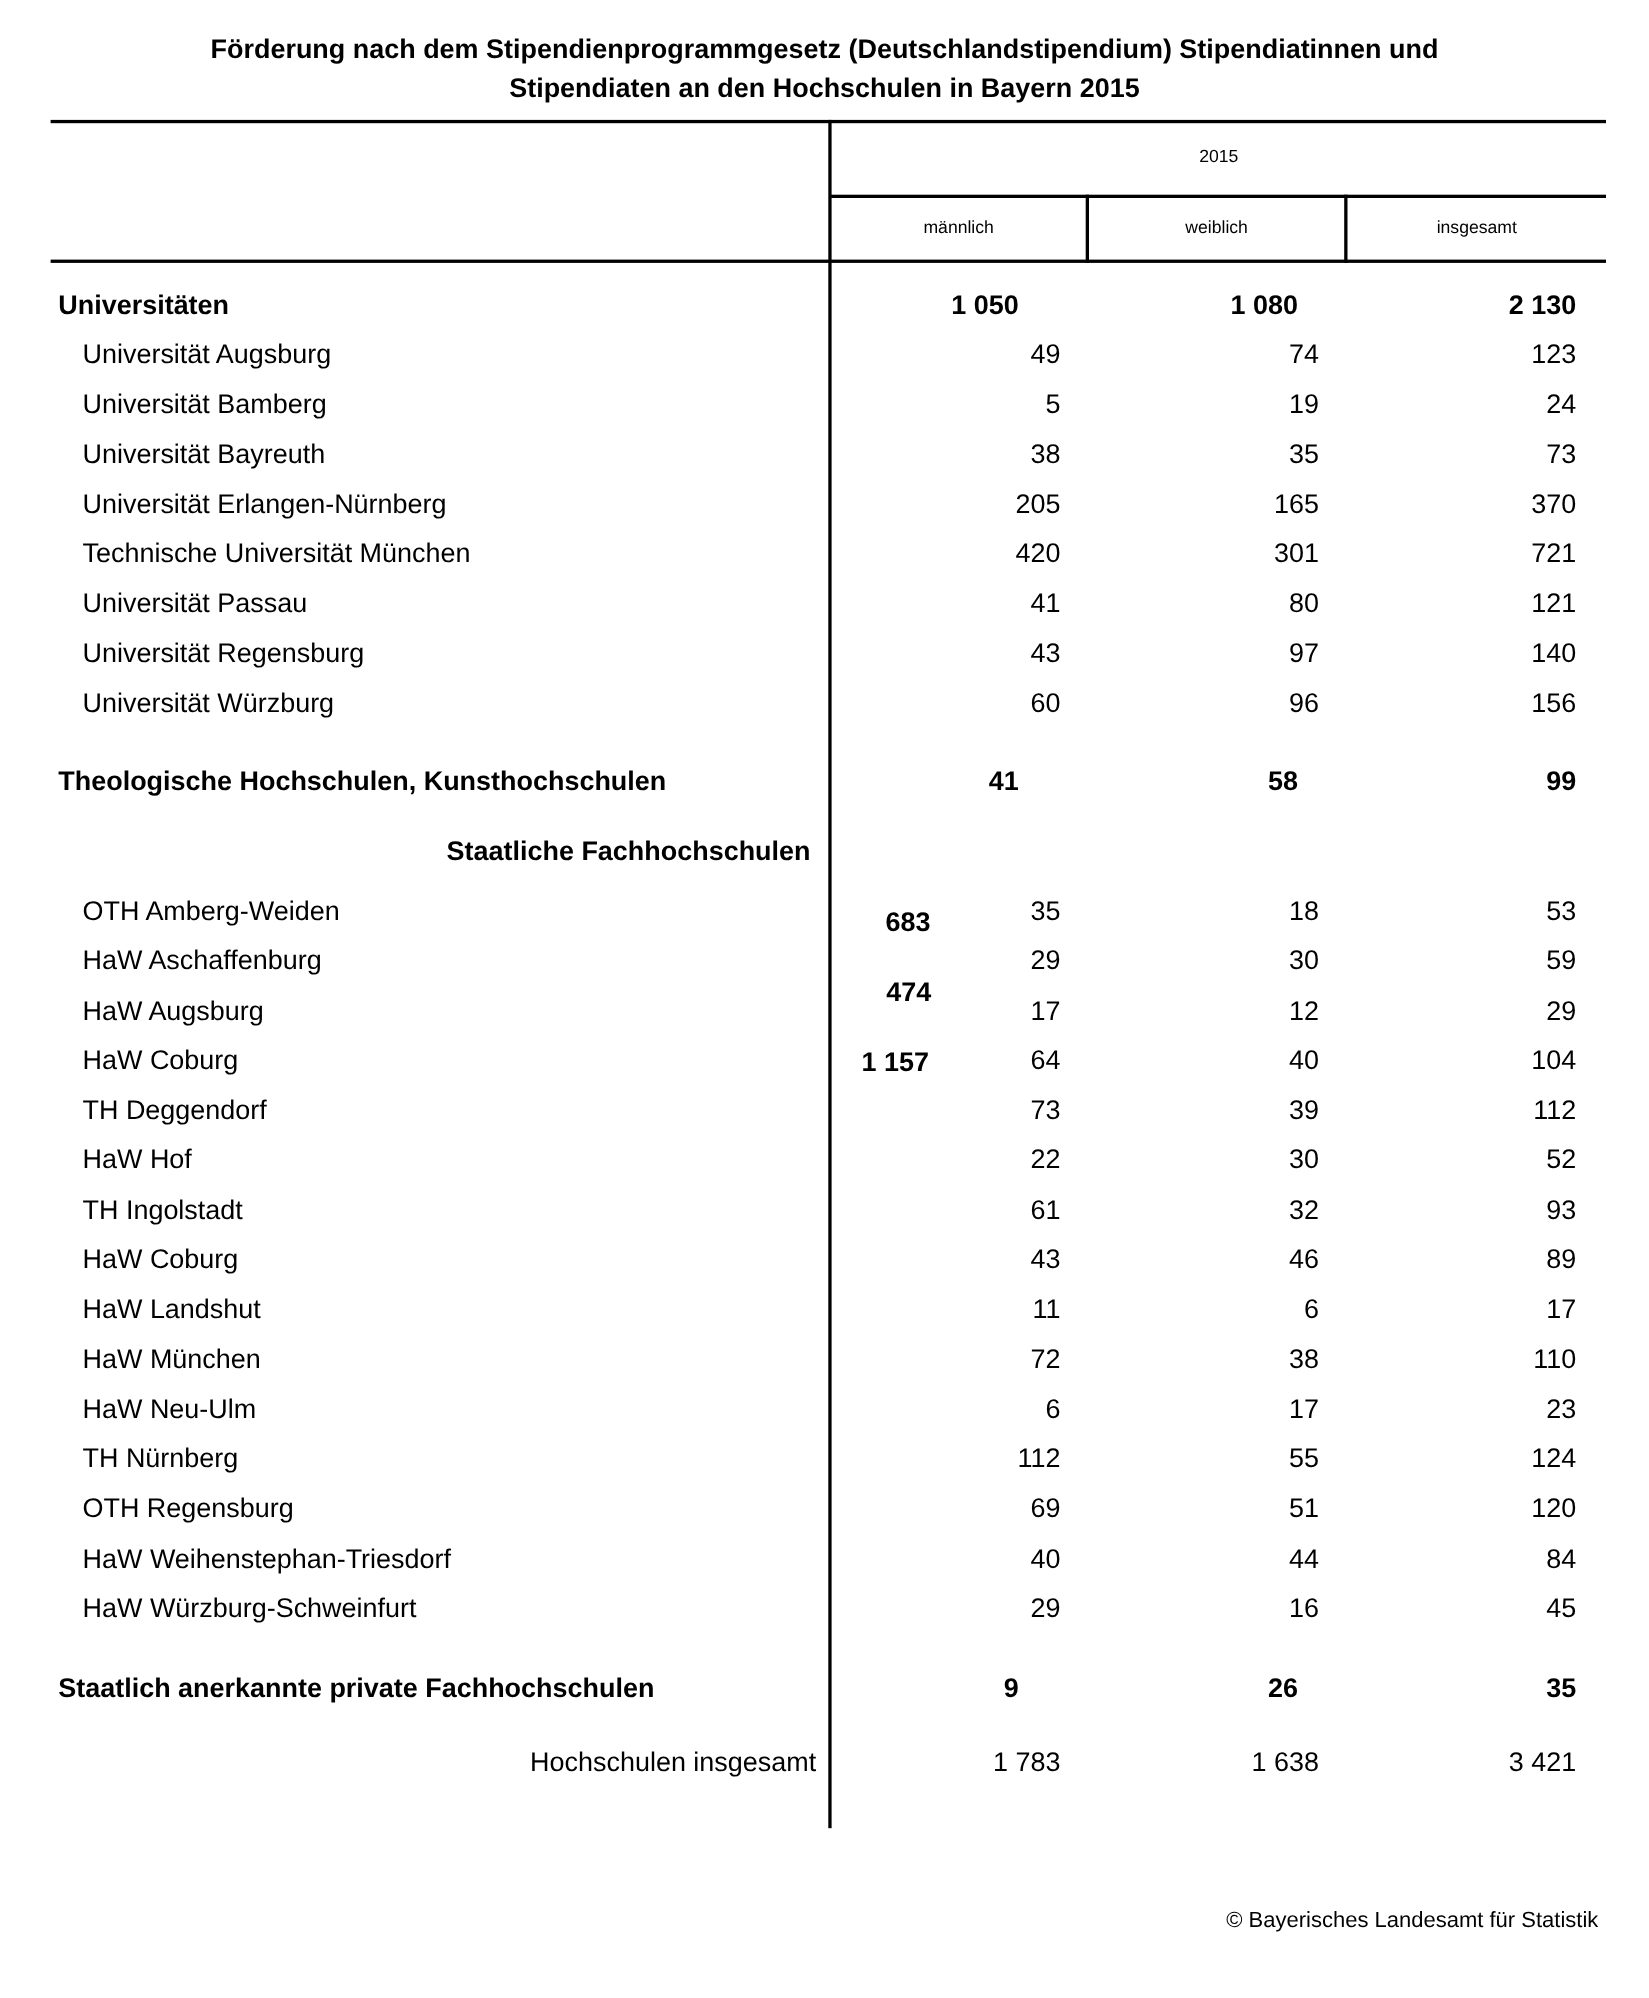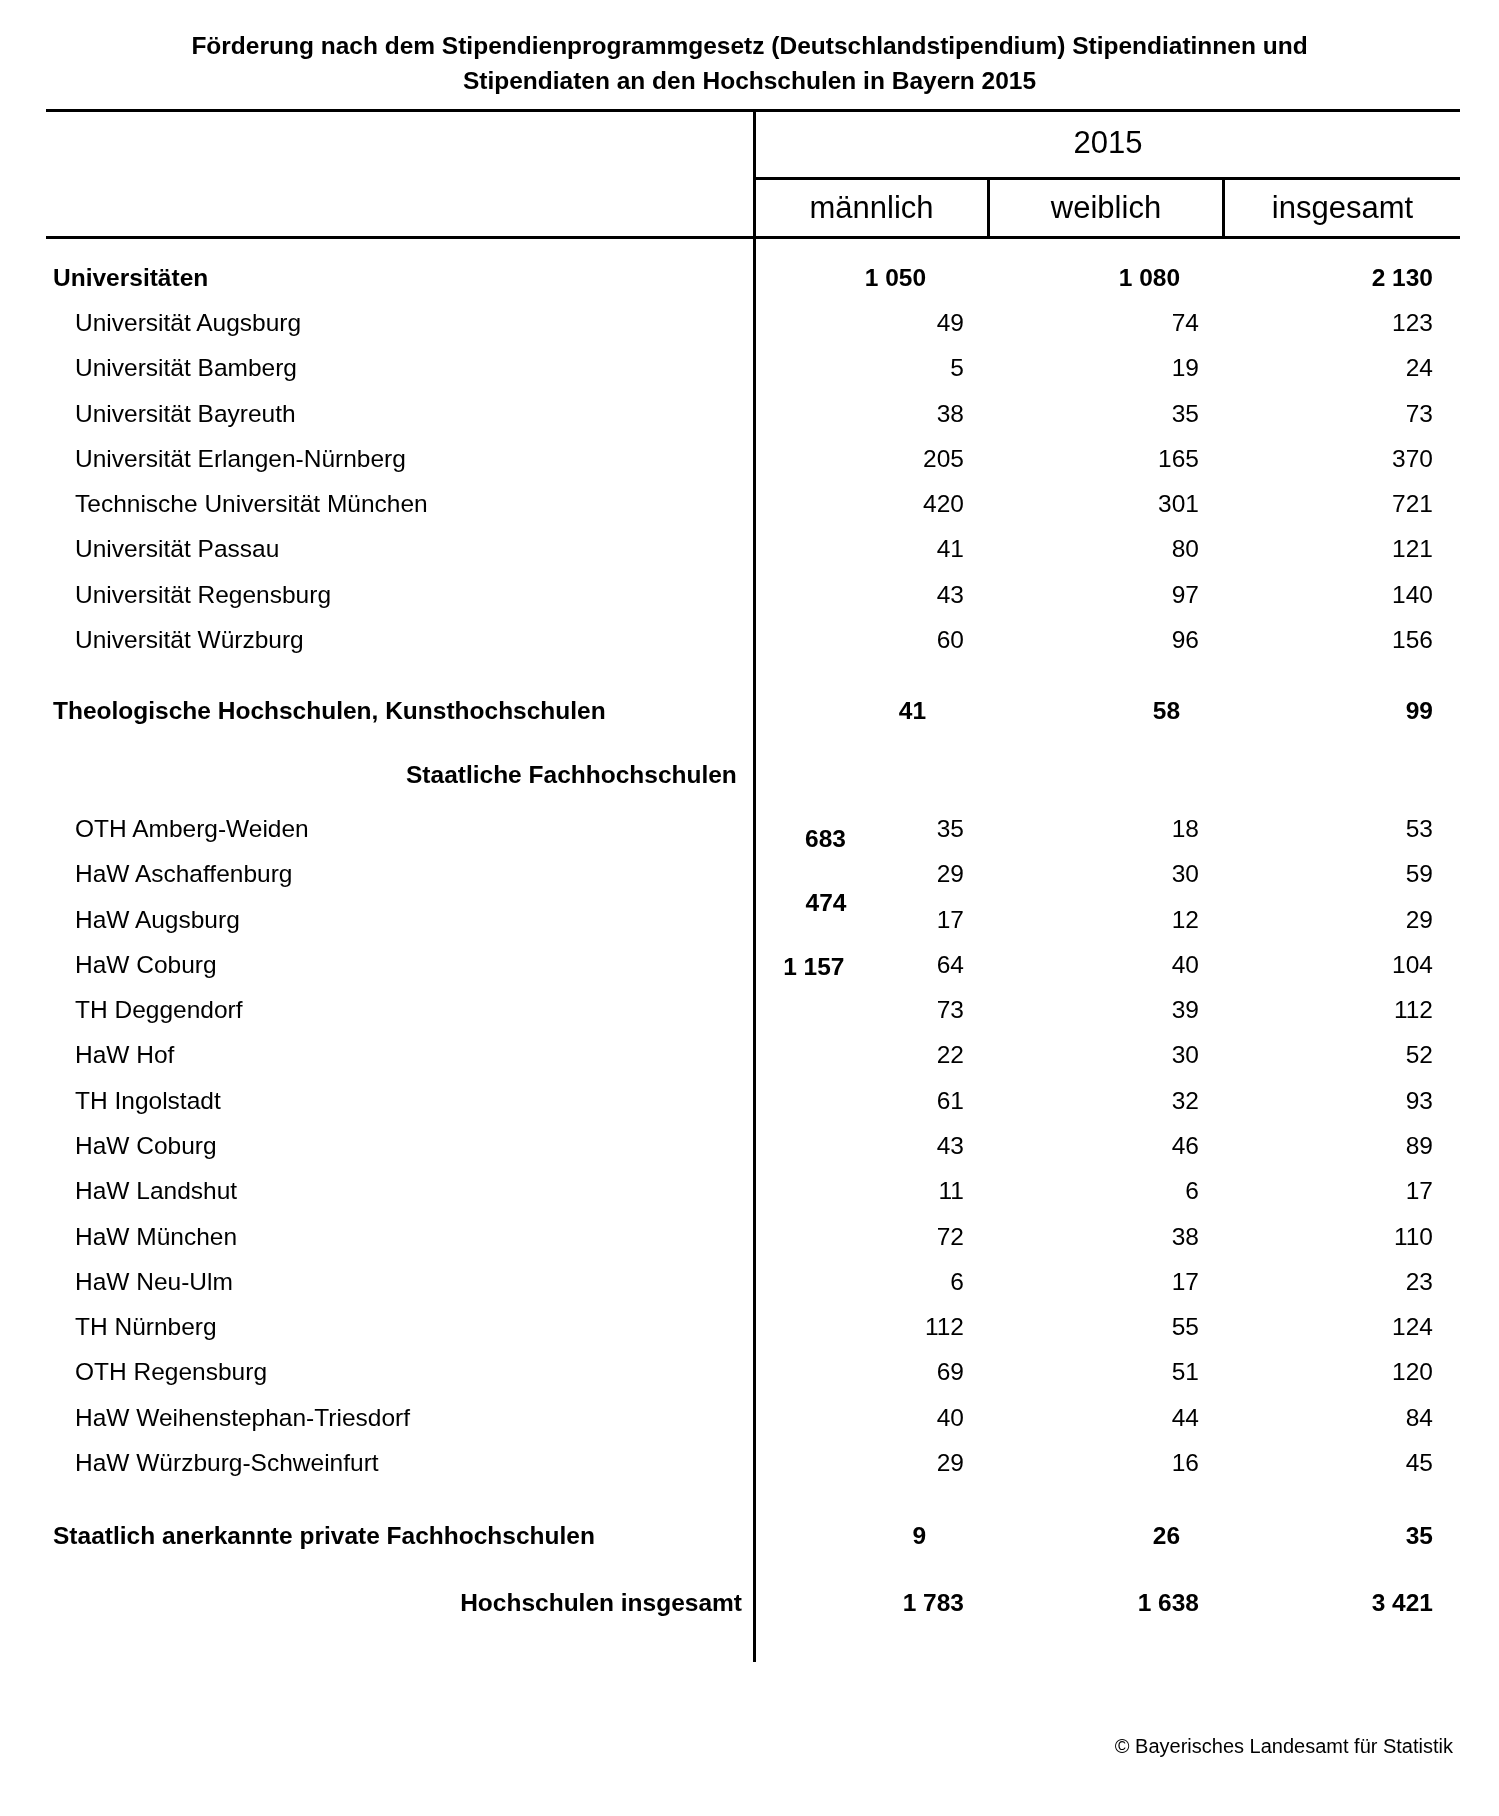--- a/index.html
+++ b/index.html
@@ -3,32 +3,32 @@
 <meta charset="utf-8">
 <style>
   html, body { margin:0; padding:0; background:#ffffff; }
   body { width:1499px; height:1816px; position:relative; overflow:hidden;
          font-family:"Liberation Sans", "DejaVu Sans", sans-serif; color:#000; }
   .title { position:absolute; left:0; width:1499px; top:28px; text-align:center;
            font-weight:bold; font-size:24.5px; line-height:35px; }
   .title span { display:block; }
   .hline { position:absolute; background:#000; height:3px; }
   .vline { position:absolute; background:#000; width:3px; }
-  .hdr { position:absolute; font-size:31px; text-align:center; line-height:30px; }
+  .hdr { position:absolute; font-size:16px; text-align:center; line-height:30px; }
   .body-rows { position:absolute; left:46px; top:240px; width:1414px; }
   .row { display:flex; height:45.3px; align-items:center; font-size:24.5px; }
   .row .lbl { width:708px; box-sizing:border-box; white-space:nowrap; }
   .row .num { text-align:right; box-sizing:border-box; white-space:nowrap; }
   .row .n1 { width:234px; padding-right:24px; }
   .row .n2 { width:235px; padding-right:24px; }
   .row .n3 { width:237px; padding-right:27px; }
   .row.group { font-weight:bold;gap:36px; }
   .row.group .lbl { padding-left:7px; }
   .row.sub .lbl { padding-left:29px; }
-  .row.total { font-weight:bold; }
+  .row.total { font-weight:normal; }
   .row.total .lbl { text-align:right; padding-right:12px; }
   .gap-first { margin-top:15px; }
   .gap-a { margin-top:26px; }
   .gap-b { margin-top:27px;flex-direction:column; }
   .gap-c { margin-top:27.5px; }
   .gap-d { margin-top:22px; }
   .copyright { position:absolute; right:46px; top:1733px; font-size:20px; line-height:26px; }
 </style>
 </head>
 <body>

